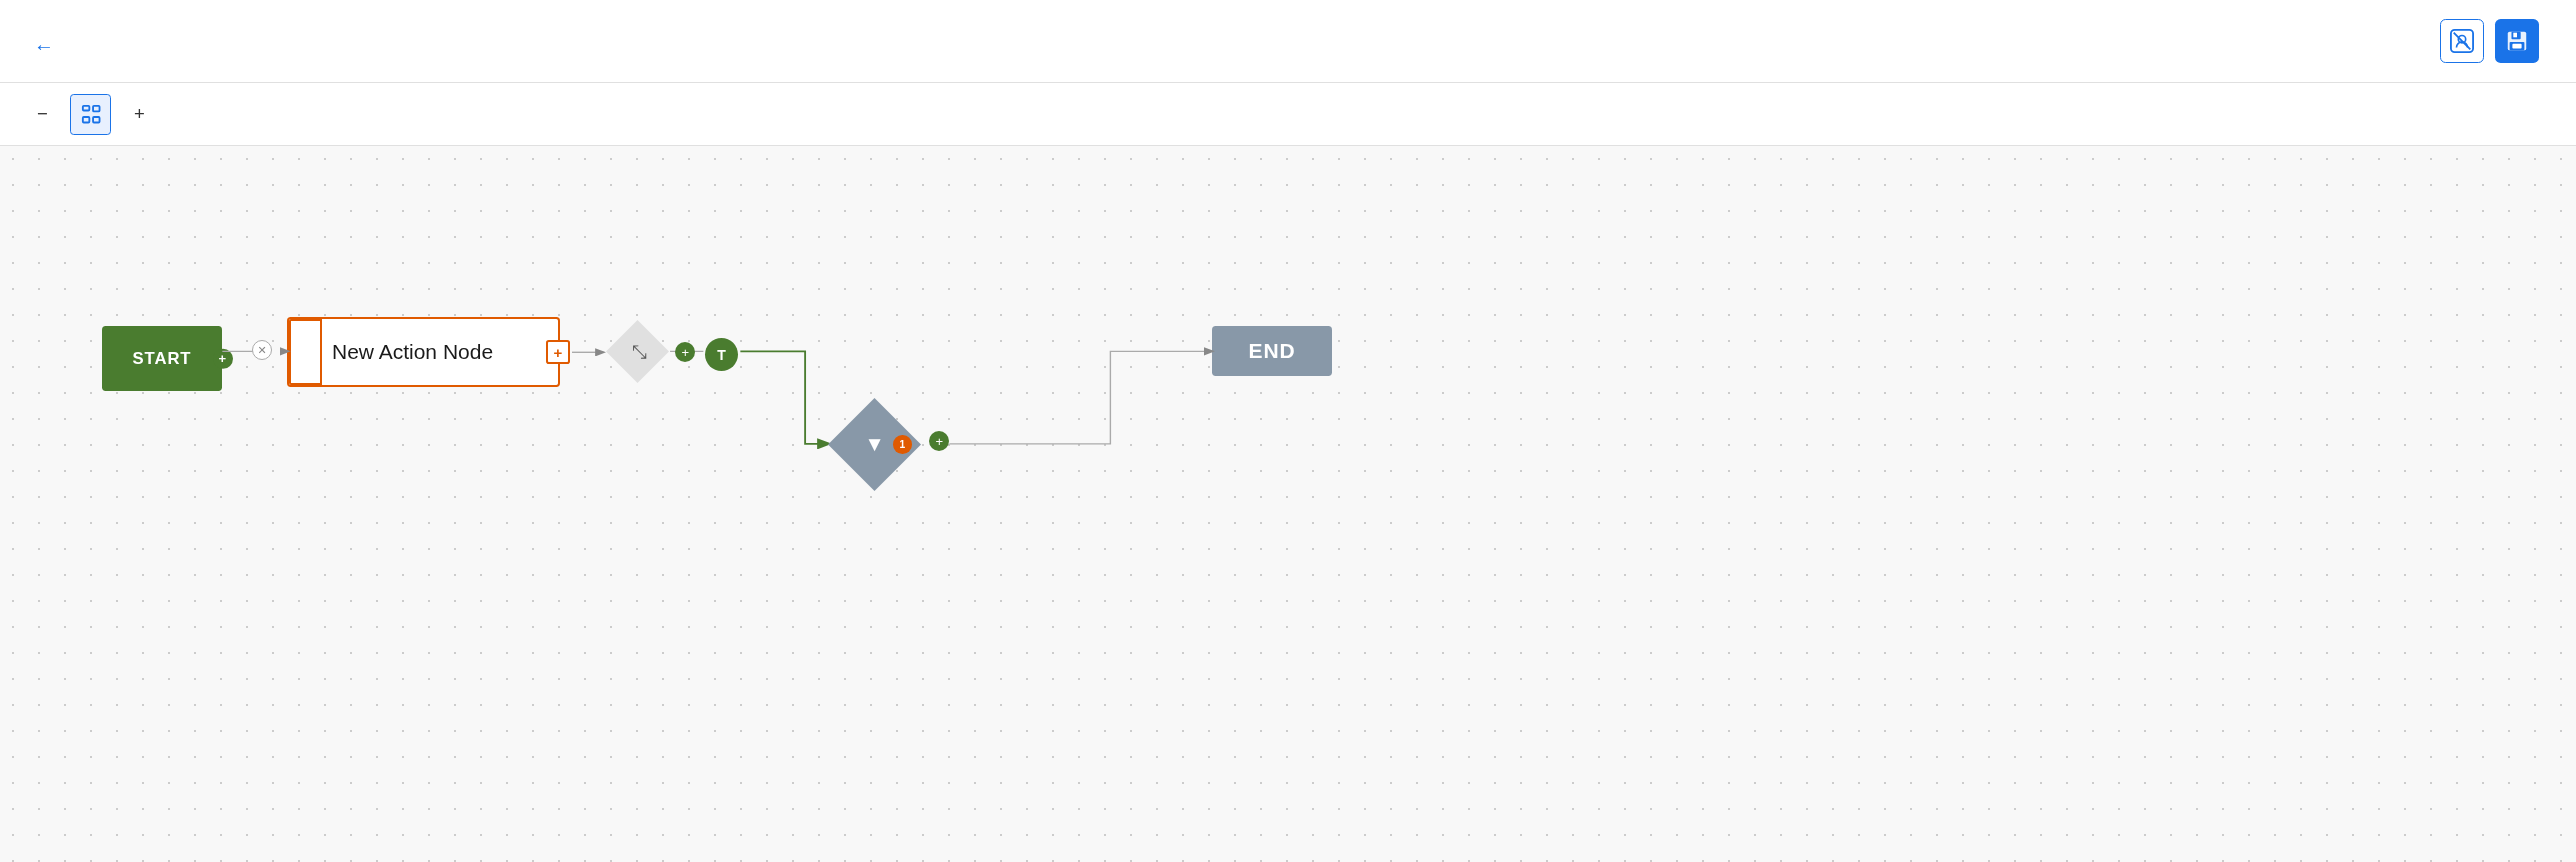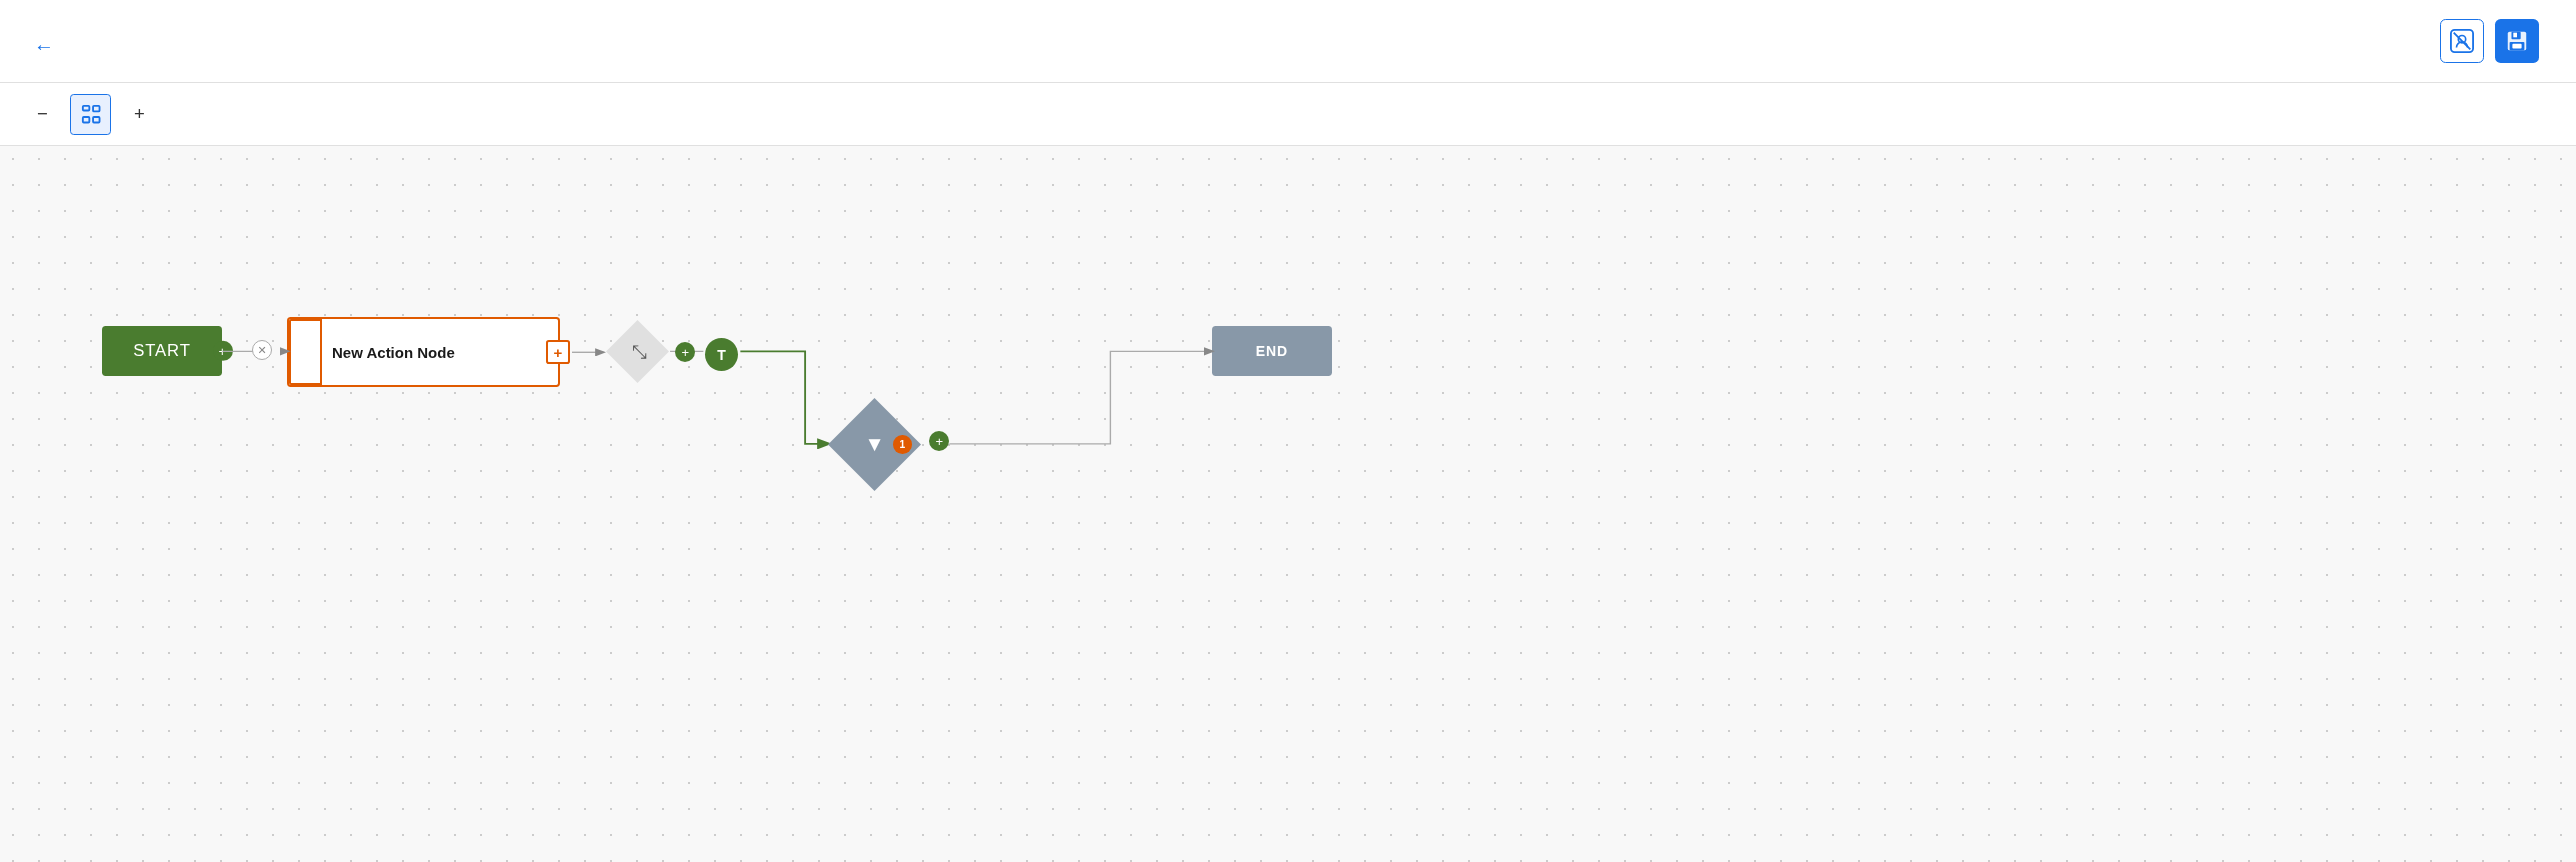--- a/index.html
+++ b/index.html
@@ -117,29 +117,29 @@
       position: relative;
       overflow: hidden;
     }
 
     
     .node-start {
       position: absolute;
       left: 102px;
       top: 180px;
       width: 120px;
-      height: 50px;
+      height: 65px;
       background: #4a7c2f;
       border-radius: 3.7px;
       display: flex;
       align-items: center;
       justify-content: center;
       color: #fff;
       font-size: 16.7px;
-      font-weight: 400;
+      font-weight: 700;
       letter-spacing: 0.9px;
       cursor: pointer;
     }
     .node-start-plus {
       position: absolute;
       right: -11px;
       top: 50%;
       transform: translateY(-50%);
       width: 20.4px;
       height: 20.4px;
@@ -171,22 +171,22 @@
       position: absolute;
       left: 0;
       top: 0;
       width: 33px;
       height: 100%;
       border: 2.3px solid #e05a00;
       border-radius: 1.9px 0 0 1.9px;
       background: transparent;
     }
     .node-action-label {
-      font-size: 15px;
-      font-weight: 700;
+      font-size: 21px;
+      font-weight: 400;
       color: #1a1a1a;
       margin-left: 28px;
     }
     .node-action-plus {
       position: absolute;
       right: -12px;
       top: 50%;
       transform: translateY(-50%);
       width: 24px;
       height: 24px;
@@ -336,21 +336,21 @@
       left: 1212px;
       top: 180px;
       width: 120px;
       height: 50px;
       background: #8898a8;
       border-radius: 3.7px;
       display: flex;
       align-items: center;
       justify-content: center;
       color: #fff;
-      font-size: 14px;
+      font-size: 21px;
       font-weight: 700;
       letter-spacing: 0.9px;
       cursor: pointer;
     }
 
     
     .connections-svg {
       position: absolute;
       top: 0;
       left: 0;

